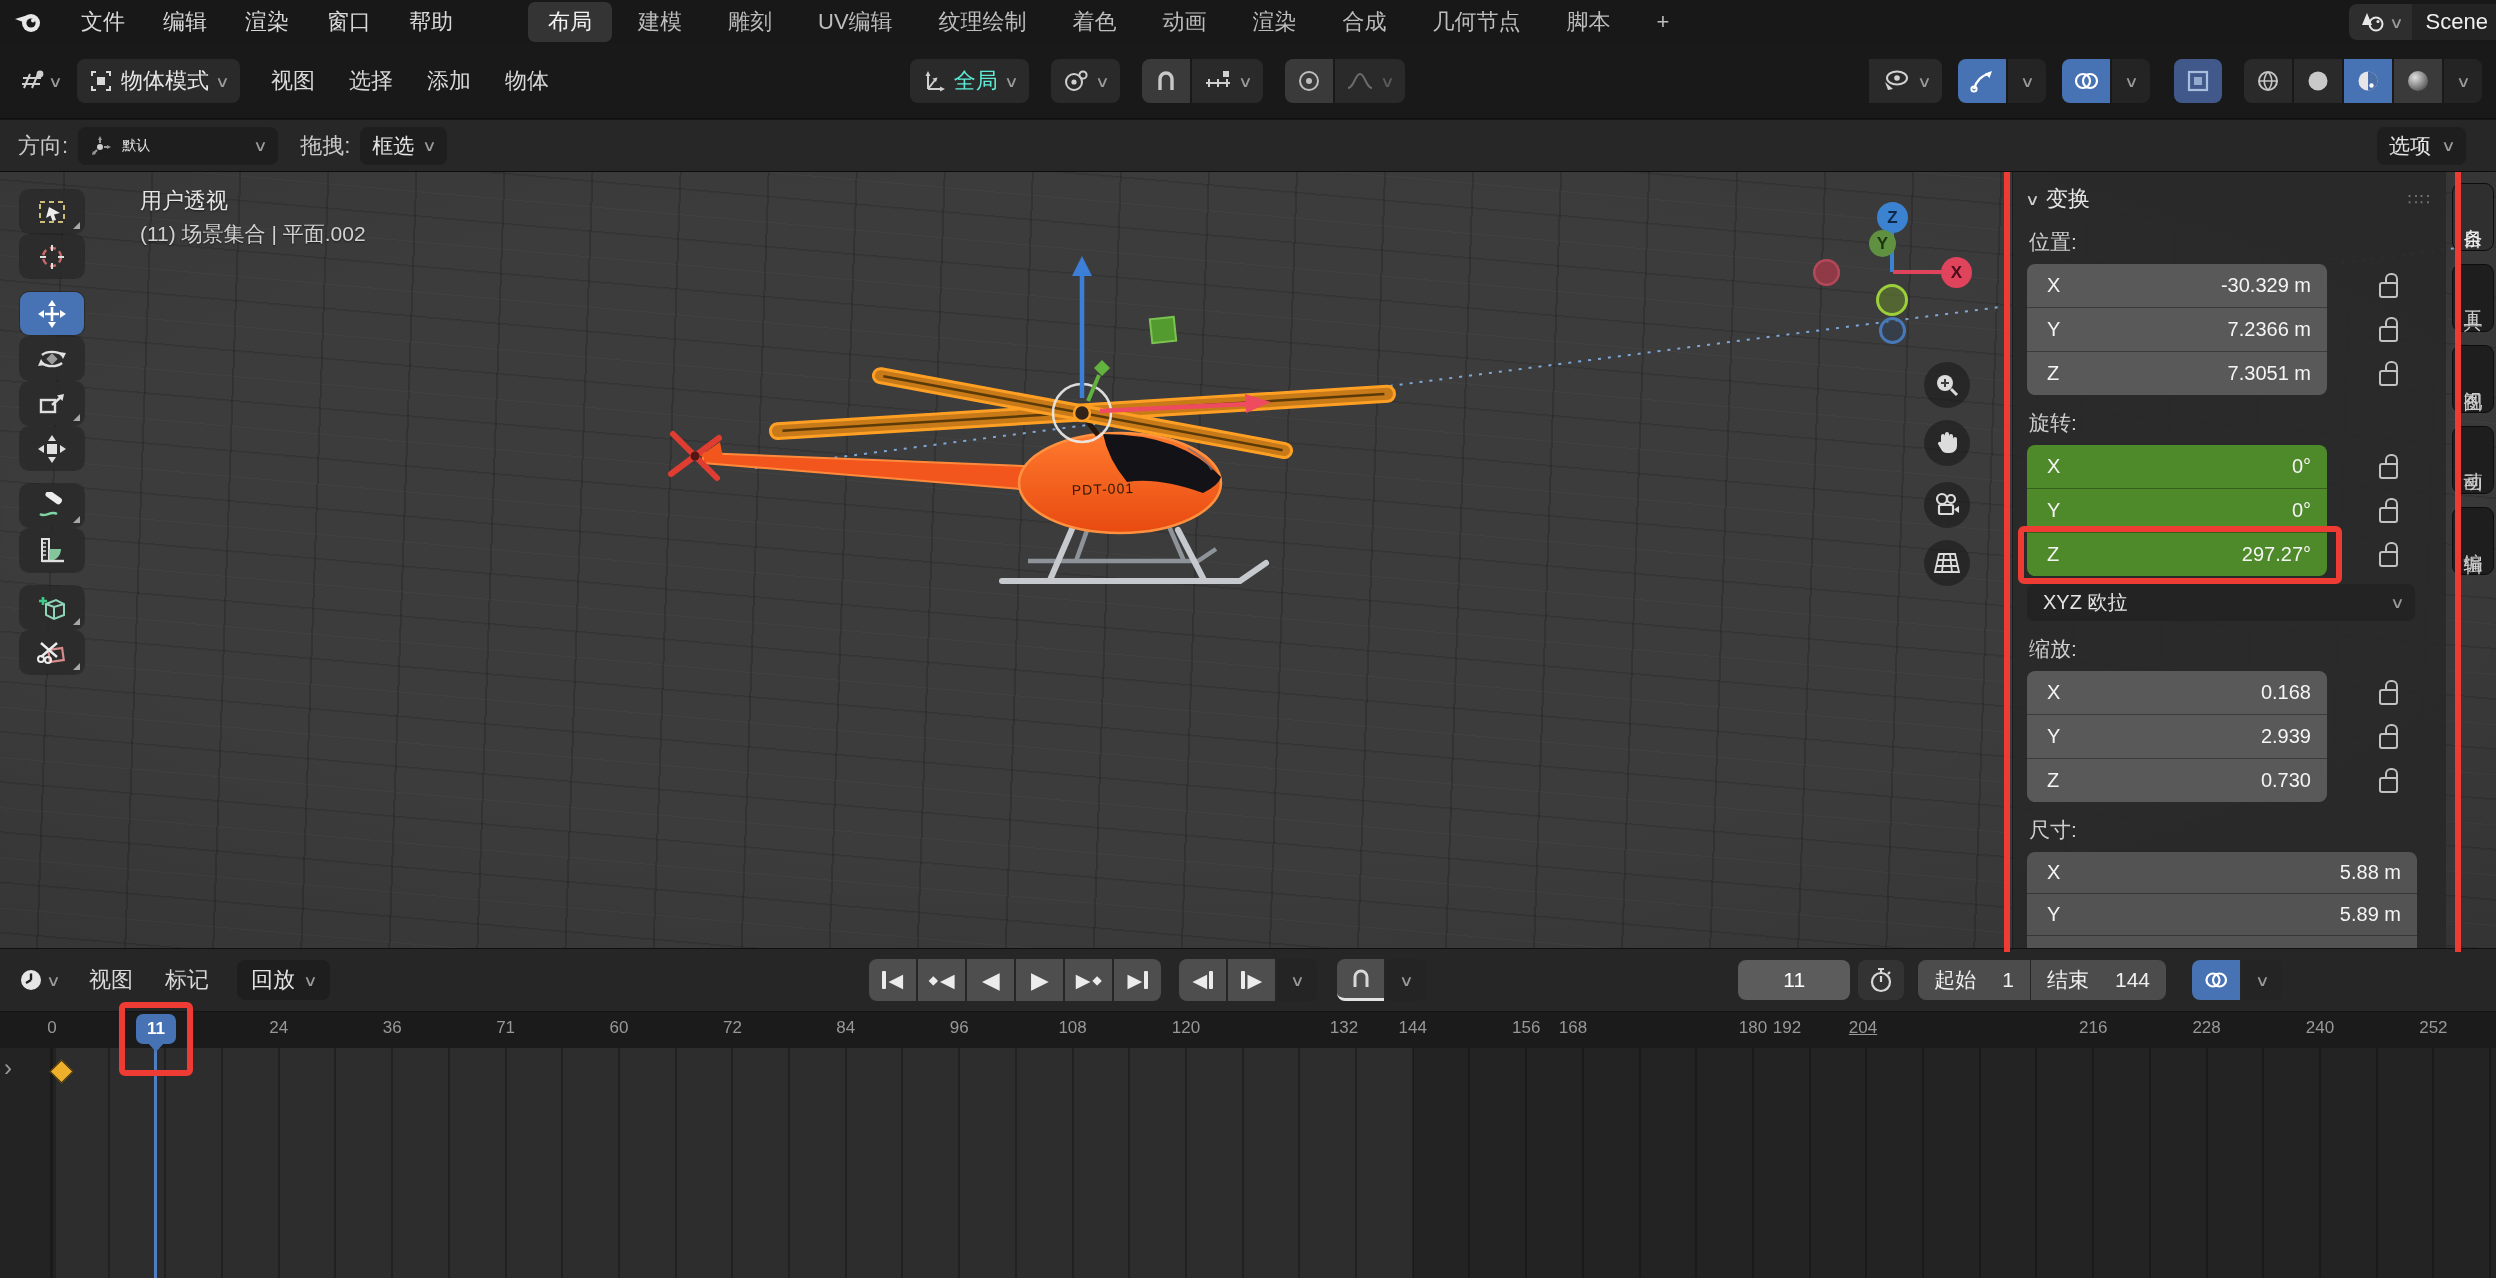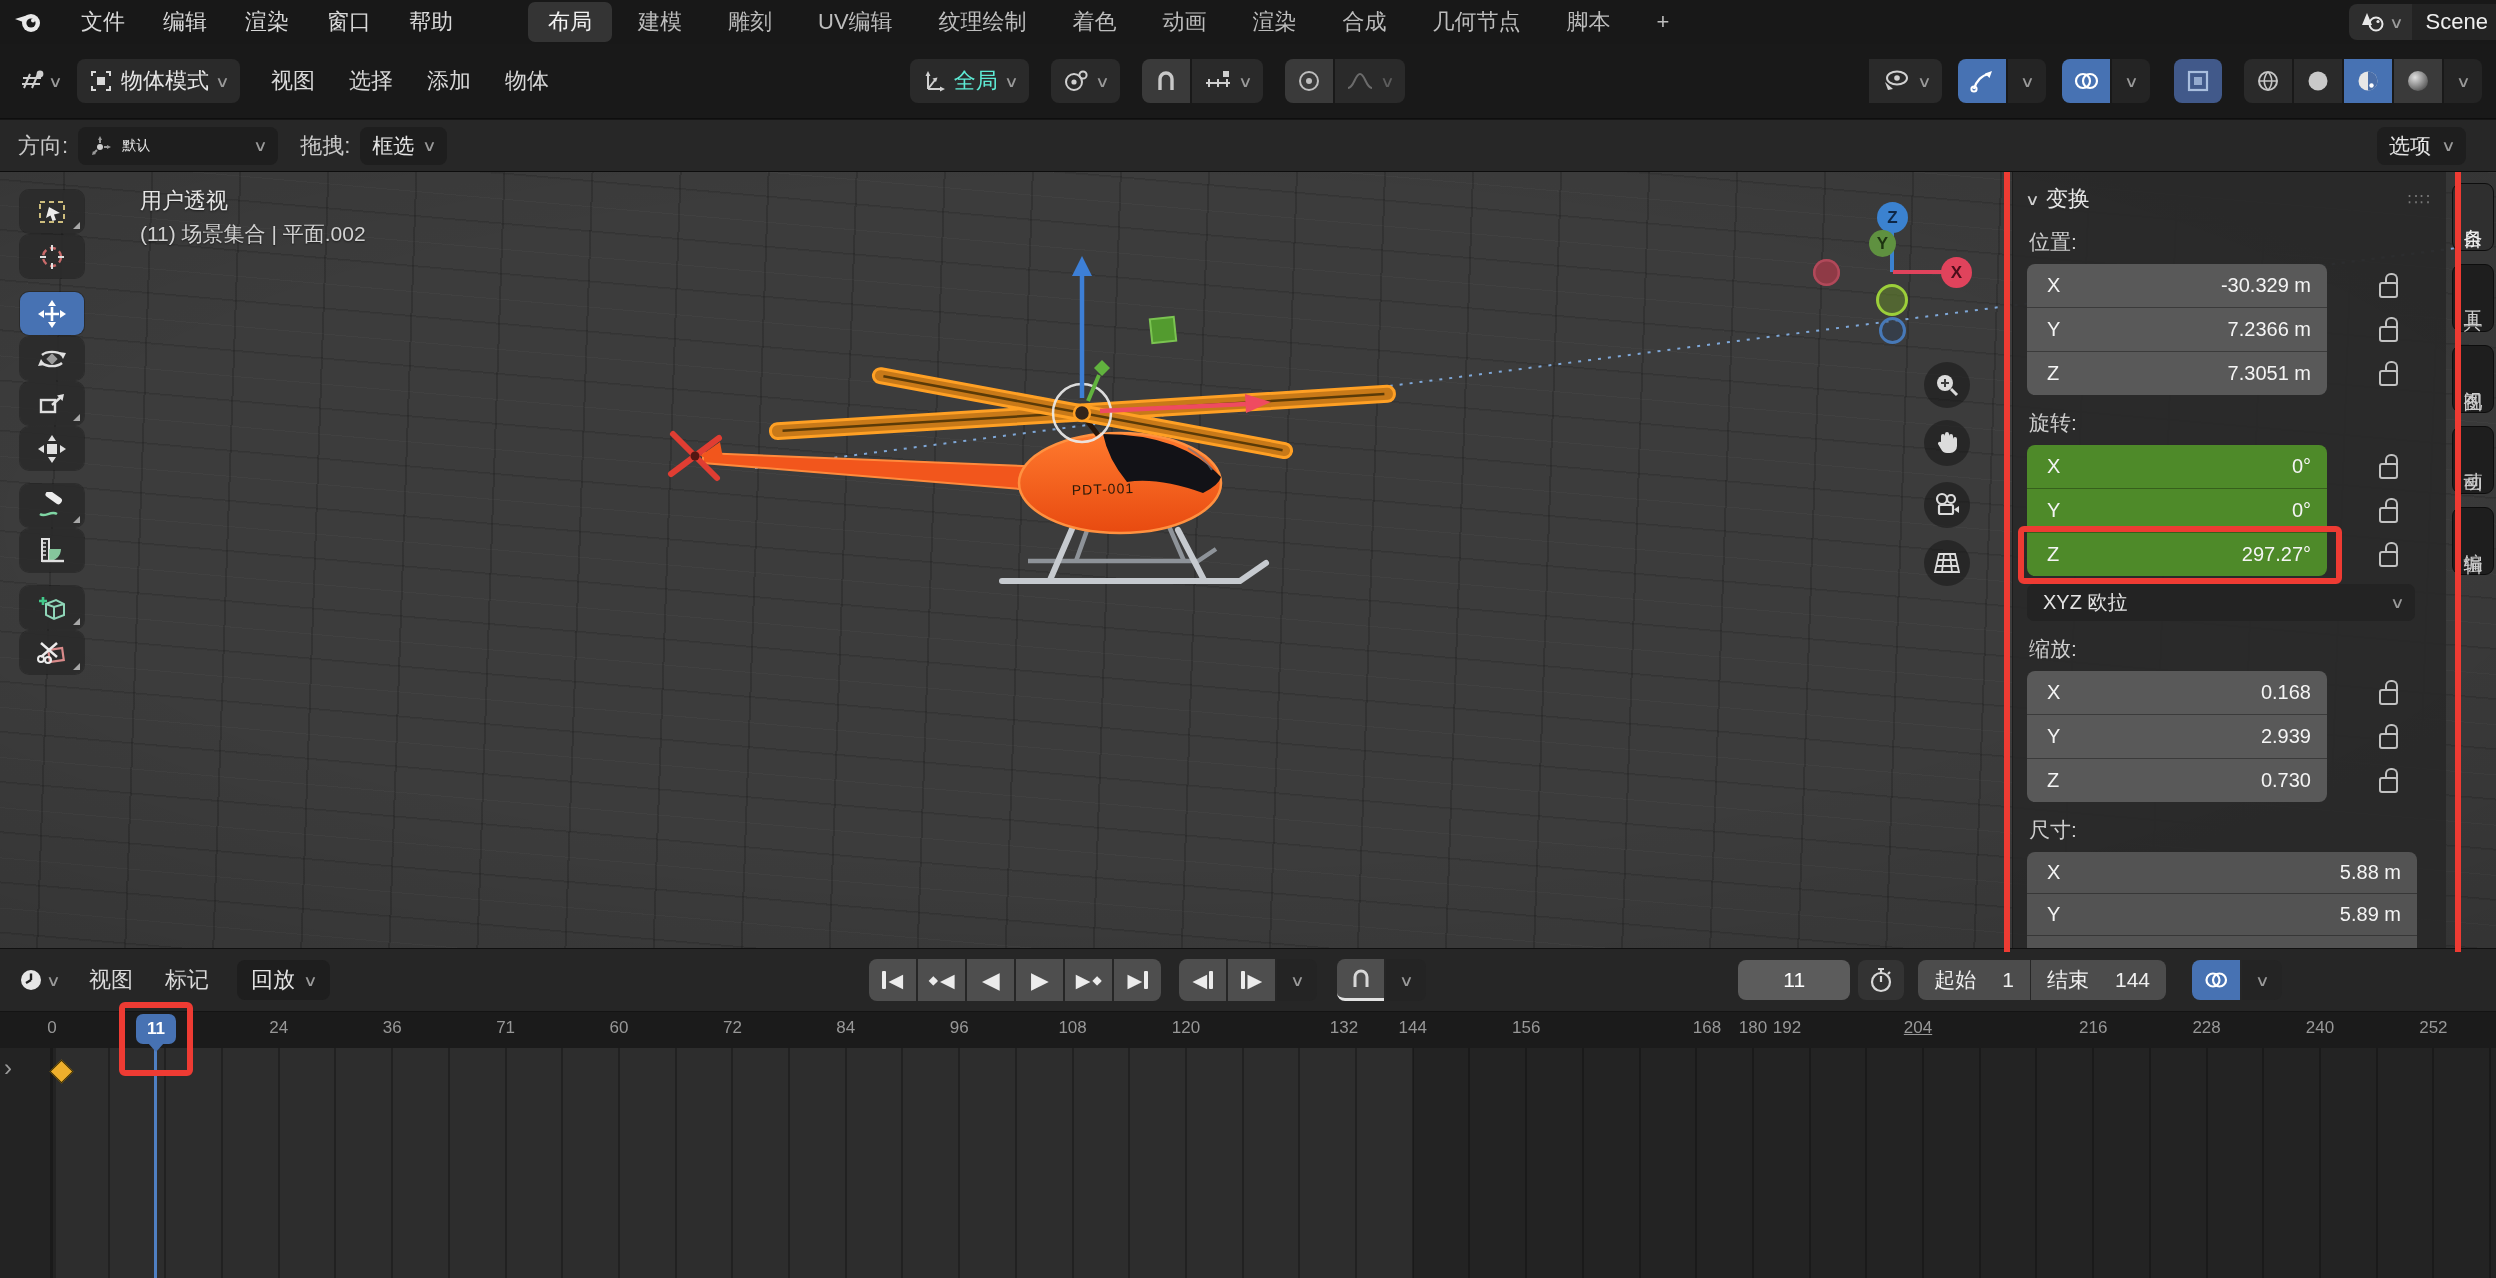--- a/index.html
+++ b/index.html
@@ -758,24 +758,24 @@
       <span class="rlabel" style="left: 505.6px;">71</span>
       <span class="rlabel" style="left: 619px;">60</span>
       <span class="rlabel" style="left: 732.4px;">72</span>
       <span class="rlabel" style="left: 845.8px;">84</span>
       <span class="rlabel" style="left: 959.2px;">96</span>
       <span class="rlabel" style="left: 1072.6px;">108</span>
       <span class="rlabel" style="left: 1186px;">120</span>
       <span class="rlabel" style="left: 1344px;">132</span>
       <span class="rlabel" style="left: 1412.8px;">144</span>
       <span class="rlabel" style="left: 1526.2px;">156</span>
-      <span class="rlabel" style="left: 1707px;">168</span>
+      <span class="rlabel" style="left: 1573px;">168</span>
       <span class="rlabel" style="left: 1753px;">180</span>
       <span class="rlabel" style="left: 1787px;">192</span>
-      <span class="rlabel" style="left: 1918px; text-decoration: underline;">204</span>
+      <span class="rlabel" style="left: 1863px; text-decoration: underline;">204</span>
       <span class="rlabel" style="left: 2093.2px;">216</span>
       <span class="rlabel" style="left: 2206.6px;">228</span>
       <span class="rlabel" style="left: 2320px;">240</span>
       <span class="rlabel" style="left: 2433.4px;">252</span>
     </div>
 
   <div id="tracks">
     <div id="inrange" style="left: 56px; width: 1356.8px;"></div>
     <div id="gridlines"></div>
     <span id="expander">›</span>

